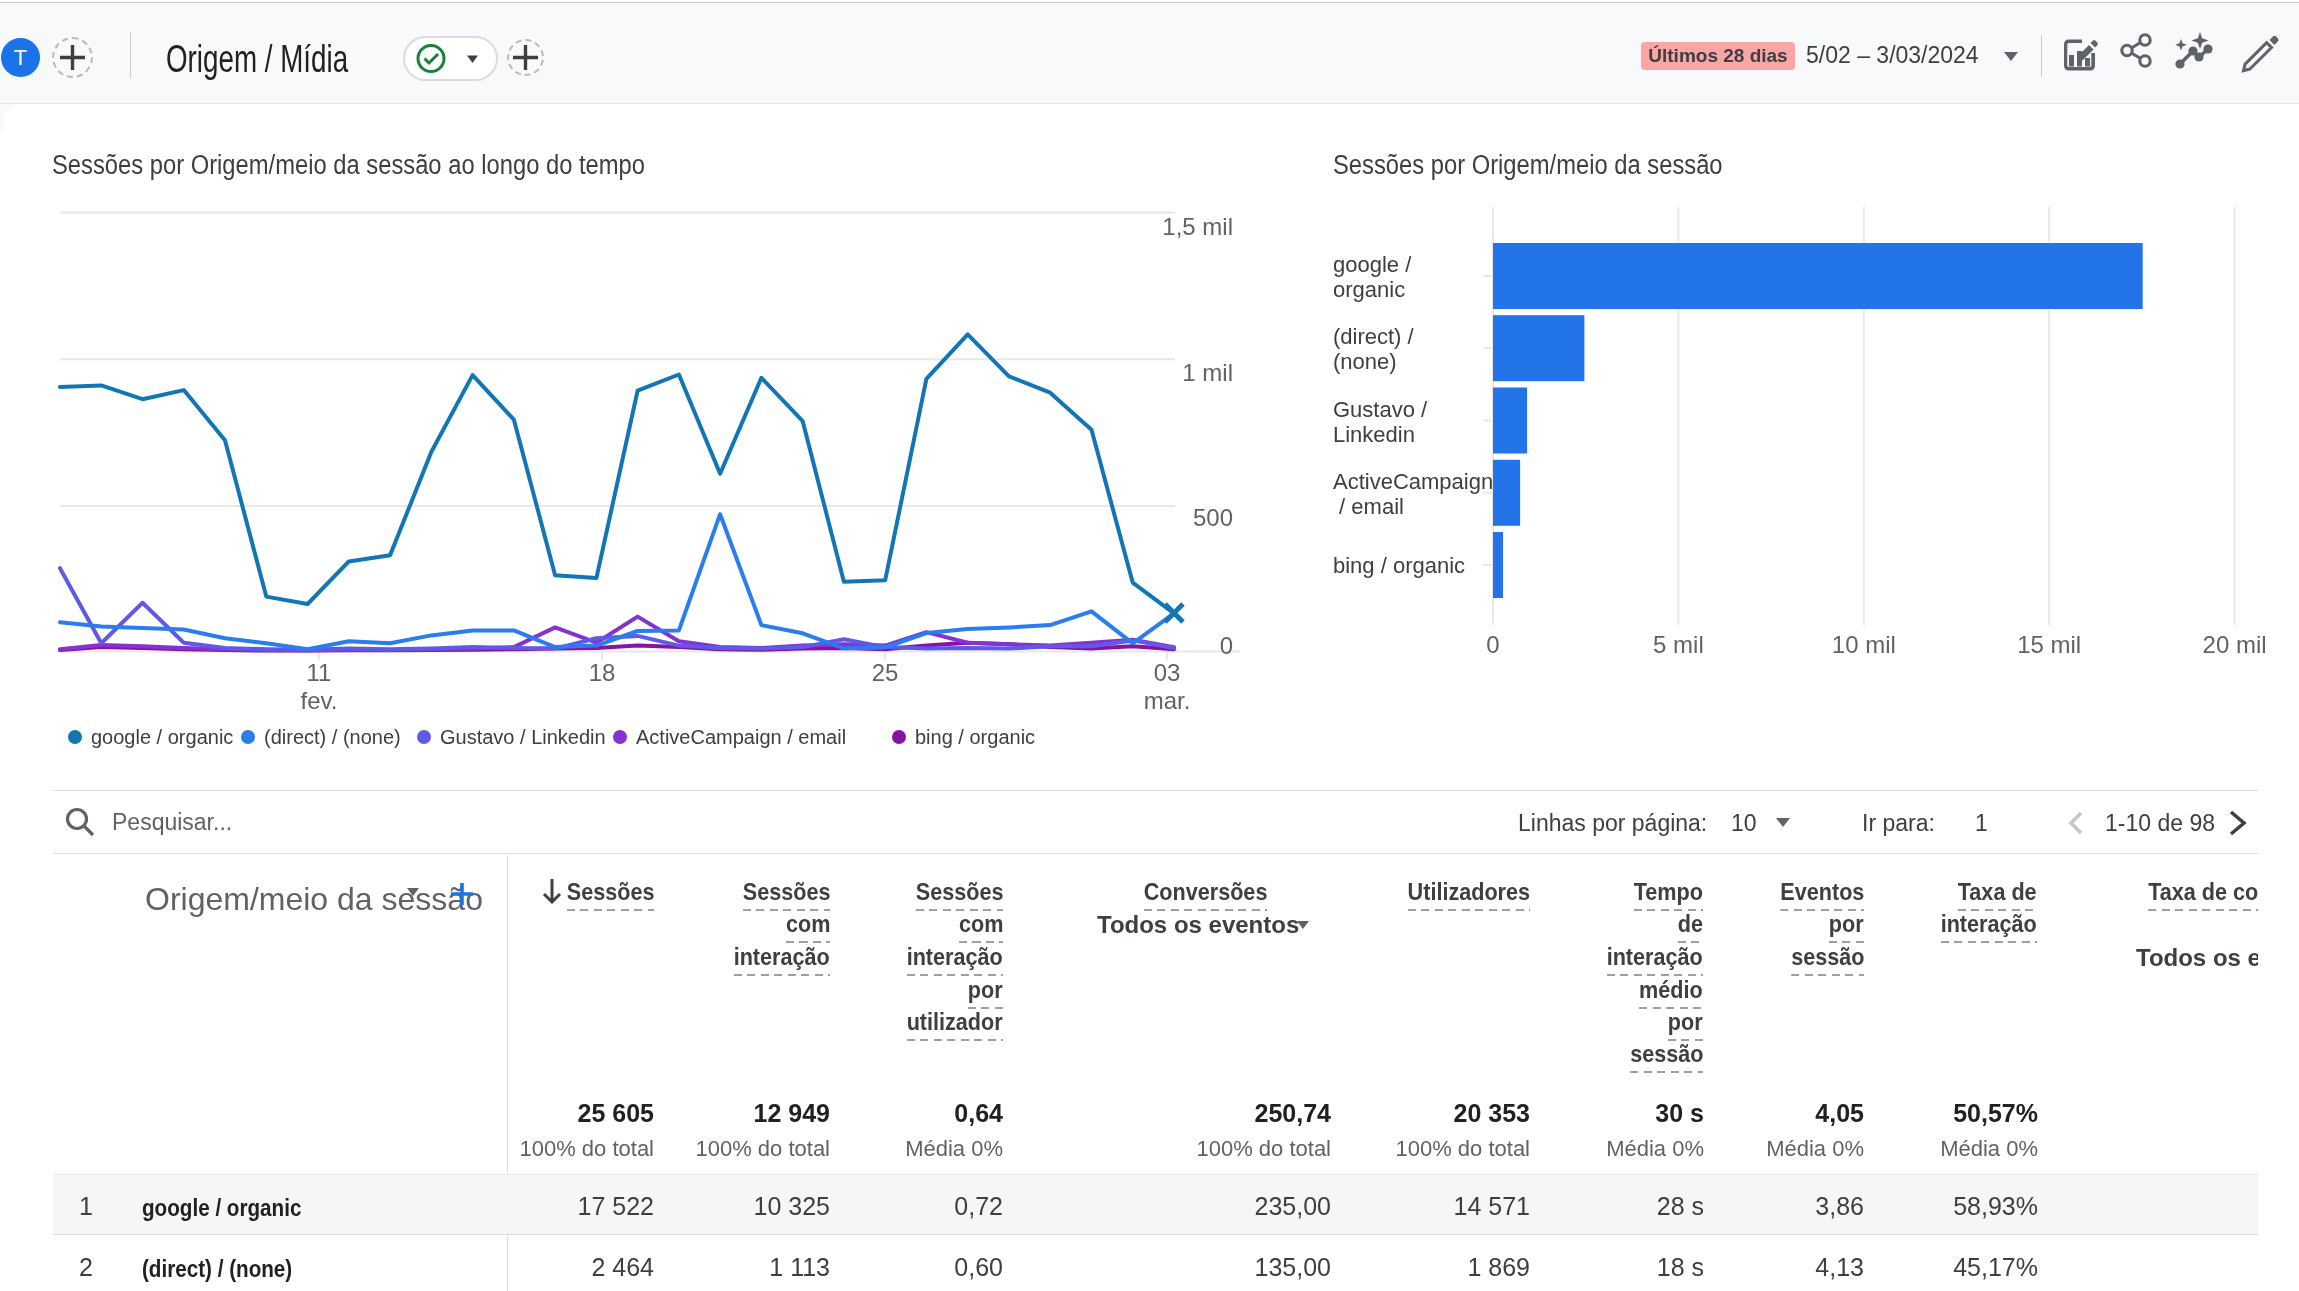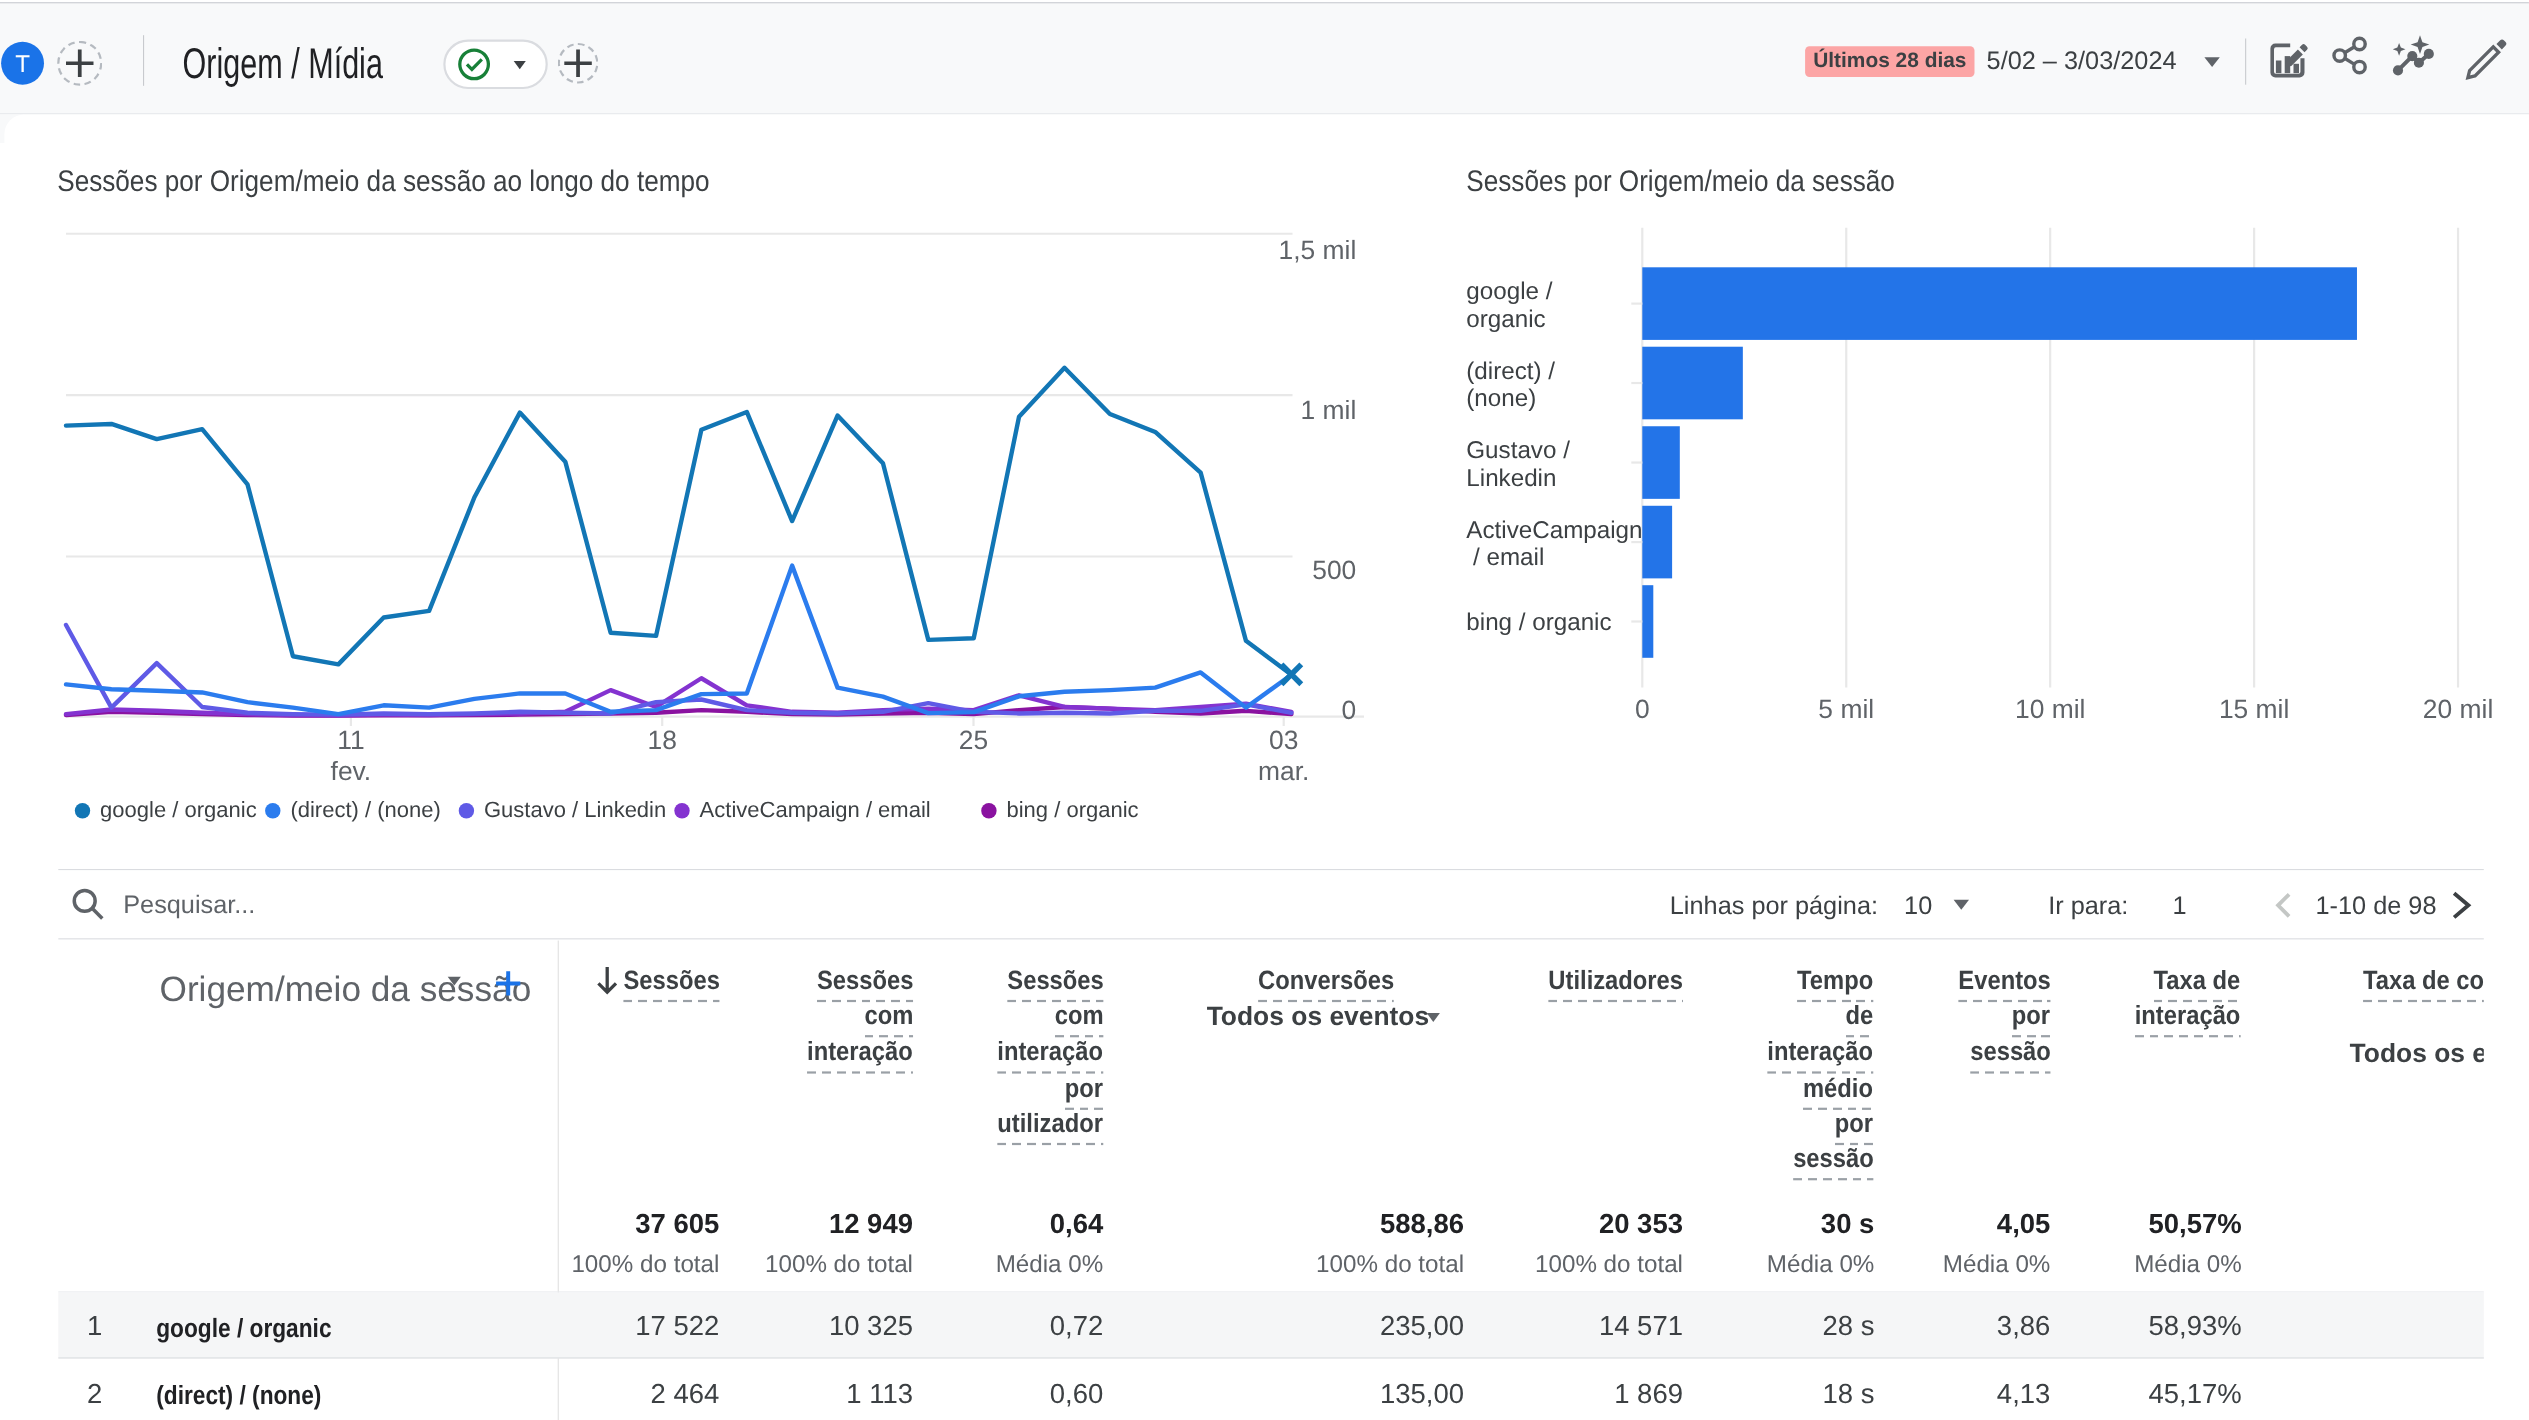--- a/index.html
+++ b/index.html
@@ -235,33 +235,33 @@
 <div class="hcell" style="right:435px;top:943px">sessão</div>
 <div class="hcell" style="right:262px;top:878px">Taxa de</div>
 <div class="hcell" style="right:262px;top:910px">interação</div>
 <div class="hcell" style="right:41px;top:878px">Taxa de co</div>
 <div class="hplain" style="left:1097px;top:911px">Todos os eventos</div>
 <div class="tri" style="left:1297px;top:921px;border-top-width:8px;border-left-width:6px;border-right-width:6px"></div>
 <div class="hplain" style="left:2136px;top:944px;width:122px;overflow:hidden">Todos os eventos</div>
 
 <div id="rowdiv0"></div>
 <div id="row1bg"></div>
-<div class="tot" style="right:1645px">37 605</div>
+<div class="tot" style="right:1645px">25 605</div>
 <div class="sub" style="right:1645px">100% do total</div>
 <div class="v1" style="right:1645px">17 522</div>
 <div class="v2" style="right:1645px">2 464</div>
 <div class="tot" style="right:1469px">12 949</div>
 <div class="sub" style="right:1469px">100% do total</div>
 <div class="v1" style="right:1469px">10 325</div>
 <div class="v2" style="right:1469px">1 113</div>
 <div class="tot" style="right:1296px">0,64</div>
 <div class="sub" style="right:1296px">Média 0%</div>
 <div class="v1" style="right:1296px">0,72</div>
 <div class="v2" style="right:1296px">0,60</div>
-<div class="tot" style="right:968px">588,86</div>
+<div class="tot" style="right:968px">250,74</div>
 <div class="sub" style="right:968px">100% do total</div>
 <div class="v1" style="right:968px">235,00</div>
 <div class="v2" style="right:968px">135,00</div>
 <div class="tot" style="right:769px">20 353</div>
 <div class="sub" style="right:769px">100% do total</div>
 <div class="v1" style="right:769px">14 571</div>
 <div class="v2" style="right:769px">1 869</div>
 <div class="tot" style="right:595px">30 s</div>
 <div class="sub" style="right:595px">Média 0%</div>
 <div class="v1" style="right:595px">28 s</div>

